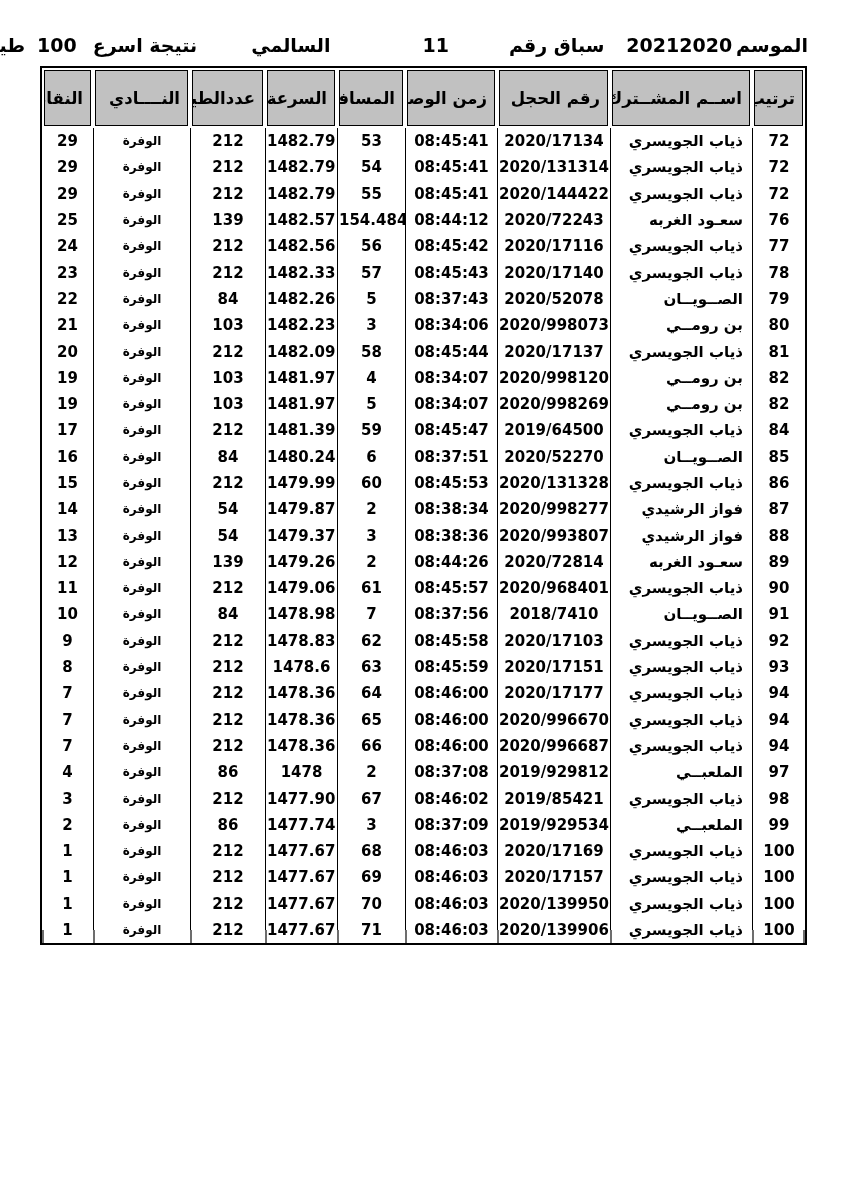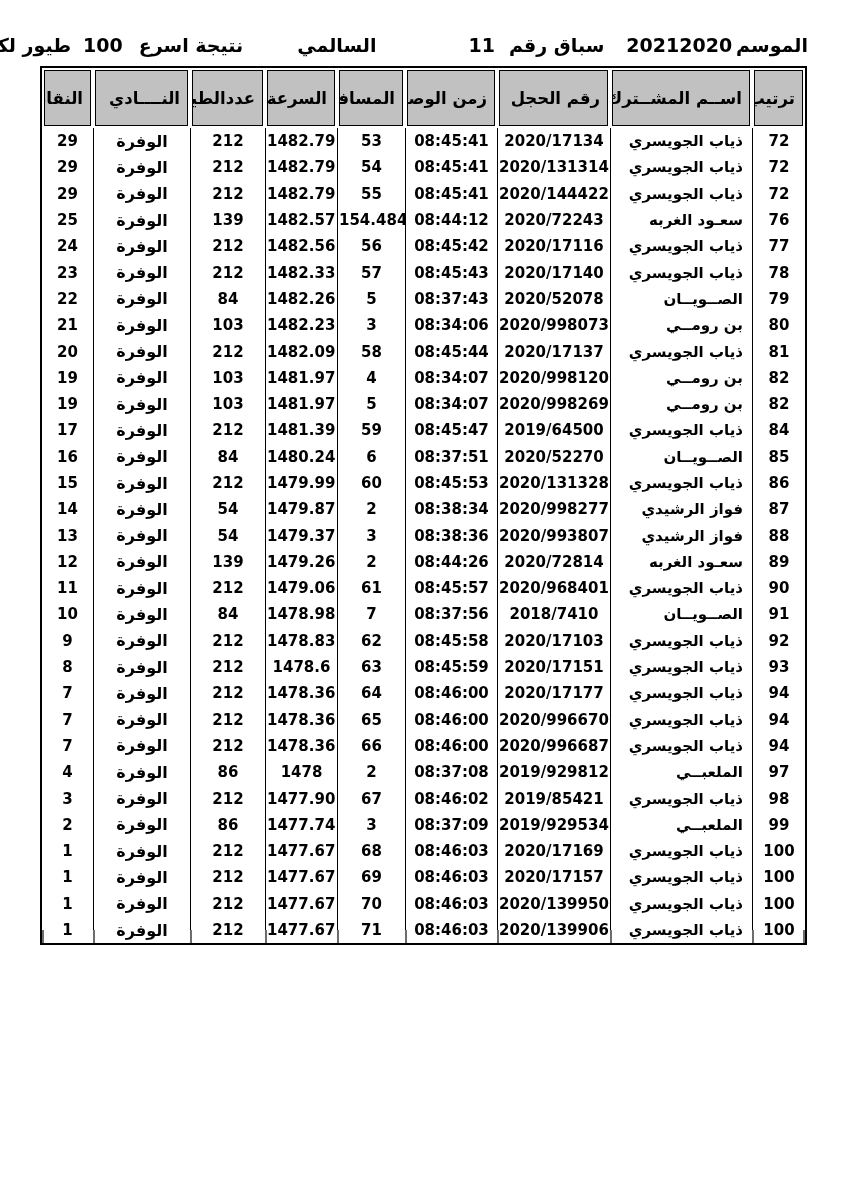--- a/index.html
+++ b/index.html
@@ -17,21 +17,21 @@
     top:34px;right:40px;left:40px;
     display:flex;
     direction:rtl;
     align-items:baseline;
     font-weight:bold;
     font-size:19px;
     white-space:nowrap;
   }
   .title-line span{display:inline-block;}
   .title-line span:nth-child(2){margin-right:4px;}
-  .title-line span:nth-child(3){margin-right:22px;}
+  .title-line span:nth-child(3){margin-right:22px;margin-left:46px;}
   .title-line span:nth-child(4){margin-right:14px;}
   .title-line span:nth-child(5){margin-right:92px;}
   .title-line span:nth-child(6){margin-right:54px;}
   .title-line span:nth-child(7){margin-right:16px;}
   .title-line span:nth-child(8){margin-right:12px;}
   .title-line span:nth-child(9){margin-right:8px;}
   .title-line span:nth-child(10){margin-right:18px;}
   .digits{direction:ltr;unicode-bidi:embed;}
 
   
@@ -67,21 +67,21 @@
     text-align:center;
     vertical-align:middle;
     padding:0 2px;
     white-space:nowrap;
     overflow:hidden;
     box-sizing:border-box;
   }
   tbody td:not(:last-child){border-left:1px solid #000;}
   td.name{text-align:right;padding-right:9px;}
   td.num{direction:ltr;}
-  td.club{font-size:16px;margin-top:44px;}
+  td.club{font-size:12px;margin-top:44px;}
 
   
   .tick{
     position:absolute;
     top:930px;
     width:2px;height:13px;
     background:#6d6d6d;
   }
 </style>
 </head>

